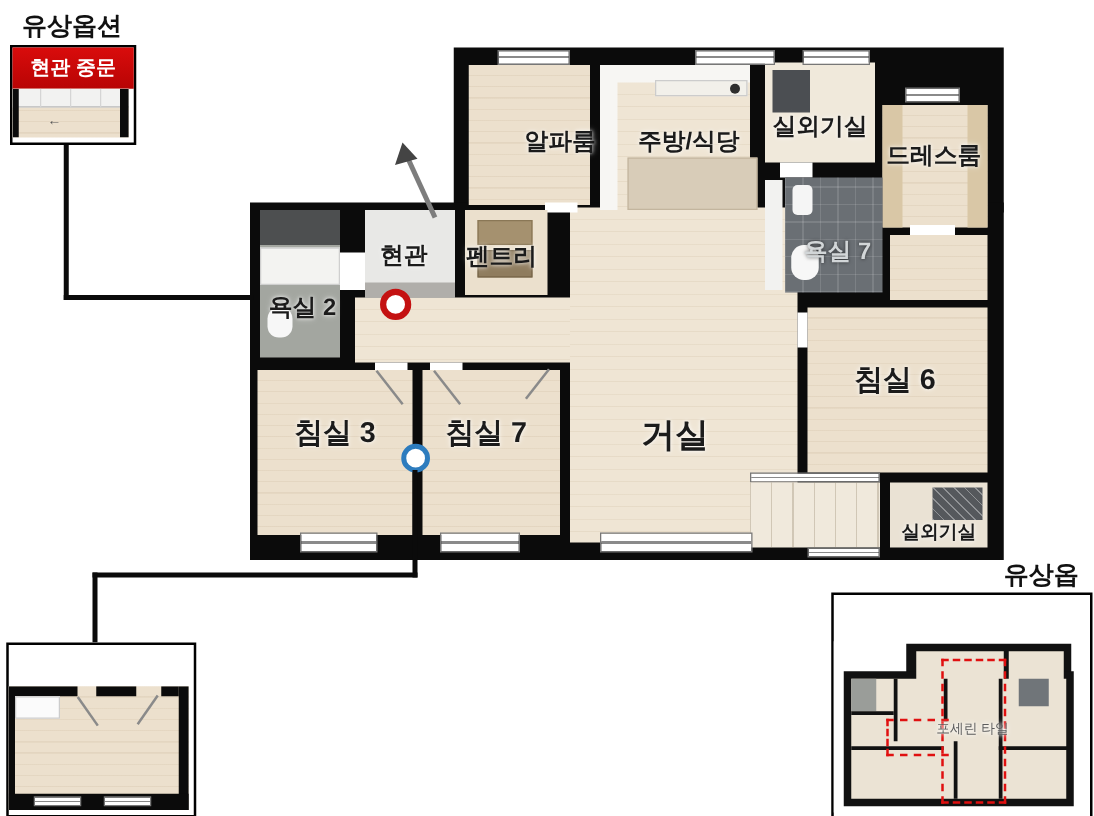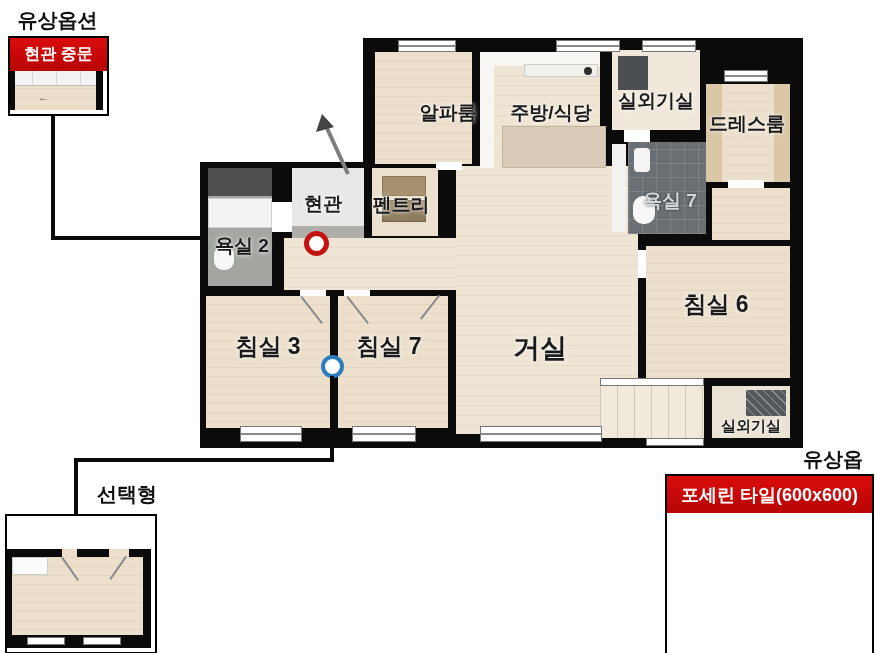--- a/index.html
+++ b/index.html
@@ -141,35 +141,52 @@
       <div class="a" style="left:0;top:0;width:93px;height:15px;background:#f2f2f1;border-bottom:1px solid #bbb"></div>
       <div class="a" style="left:22px;top:0;width:1px;height:15px;background:#d5d5d5"></div>
       <div class="a" style="left:46px;top:0;width:1px;height:15px;background:#d5d5d5"></div>
       <div class="a" style="left:70px;top:0;width:1px;height:15px;background:#d5d5d5"></div>
       <div class="a blk" style="left:0;top:0;width:5px;height:39px"></div>
       <div class="a blk" style="left:86px;top:0;width:7px;height:39px"></div>
       <div class="a" style="left:28px;top:20px;font-size:11px;color:#555">←</div>
     </div>
   </div>
 
-  <div class="tag" style="left:72px;top:481px;width:110px">선택형</div>
   <div class="callout" style="left:5px;top:514px;width:148px;height:136px">
     <div class="a wood" style="left:0;top:33px;width:144px;height:99px;overflow:hidden">
       <div class="a blk" style="left:0;top:0;width:5px;height:99px"></div>
       <div class="a blk" style="left:136px;top:0;width:8px;height:99px"></div>
       <div class="a blk" style="left:5px;top:0;width:50px;height:8px"></div>
       <div class="a blk" style="left:70px;top:0;width:32px;height:8px"></div>
       <div class="a blk" style="left:122px;top:0;width:14px;height:8px"></div>
       <div class="a" style="left:5px;top:8px;width:36px;height:18px;background:#fbfbfb;border:1px solid #ccc"></div>
       <div class="diag" style="left:56px;top:8px;width:28px;transform:rotate(55deg)"></div>
       <div class="diag" style="left:120px;top:8px;width:28px;transform:rotate(125deg)"></div>
       <div class="a blk" style="left:0;top:86px;width:144px;height:13px"></div>
       <div class="a win" style="left:20px;top:88px;width:38px;height:8px"></div>
       <div class="a win" style="left:76px;top:88px;width:38px;height:8px"></div>
     </div>
   </div>
 
   <div class="tag" style="left:796px;top:446px;width:74px">유상옵션</div>
   <div class="callout" style="left:665px;top:474px;width:205px;height:178px">
-    <div class="hdr hdr-red" style="height:37px;font-size:18px">포세린 타일(600x600)</div>
+    <div class="a" style="left:0;top:37px;width:201px;height:137px;background:#fff;overflow:hidden">
+      <div class="miniwall" style="left:58px;top:2px;width:132px;height:36px"></div>
+      <div class="miniwall" style="left:8px;top:24px;width:184px;height:108px"></div>
+      <div class="minibeige" style="left:66px;top:8px;width:70px;height:24px"></div>
+      <div class="minibeige" style="left:140px;top:8px;width:44px;height:24px"></div>
+      <div class="minibeige" style="left:14px;top:30px;width:172px;height:96px"></div>
+      <div class="a" style="left:14px;top:30px;width:20px;height:26px;background:#9a9d99"></div>
+      <div class="a" style="left:148px;top:30px;width:24px;height:22px;background:#707579"></div>
+      <div class="miniwall" style="left:48px;top:30px;width:3px;height:50px"></div>
+      <div class="miniwall" style="left:88px;top:30px;width:3px;height:34px"></div>
+      <div class="miniwall" style="left:132px;top:30px;width:3px;height:96px"></div>
+      <div class="miniwall" style="left:96px;top:80px;width:3px;height:46px"></div>
+      <div class="miniwall" style="left:14px;top:56px;width:34px;height:3px"></div>
+      <div class="miniwall" style="left:14px;top:84px;width:74px;height:3px"></div>
+      <div class="miniwall" style="left:132px;top:84px;width:56px;height:3px"></div>
+      <div class="dashed" style="left:86px;top:14px;width:48px;height:112px"></div>
+      <div class="dashed" style="left:42px;top:62px;width:48px;height:26px;border-right:none"></div>
+      <div class="a" style="left:56px;top:62px;width:110px;text-align:center;font-size:11px;color:#5c5c5c;text-shadow:0 0 3px #fff,0 0 5px #fff">포세린 타일</div>
+    </div>
   </div>
 
 </div>
 
 </body></html>

